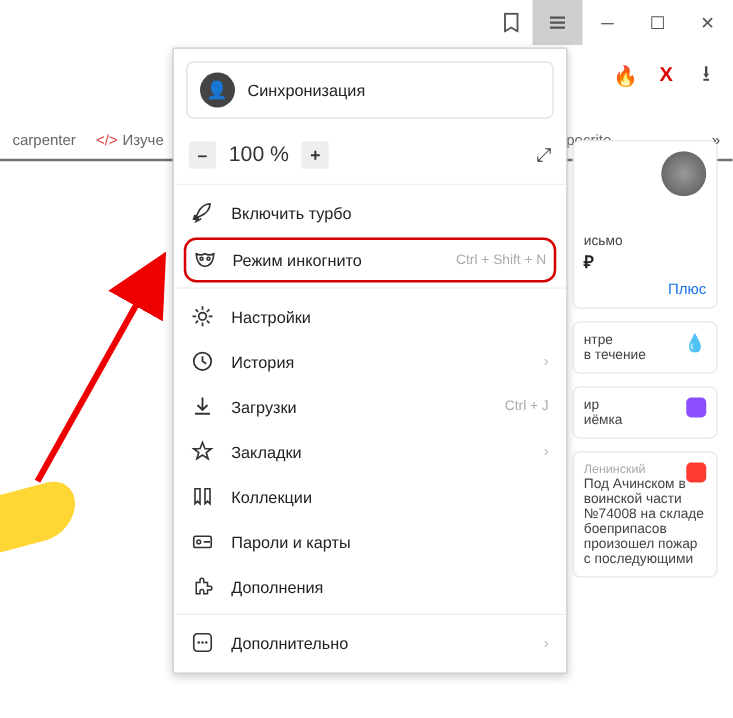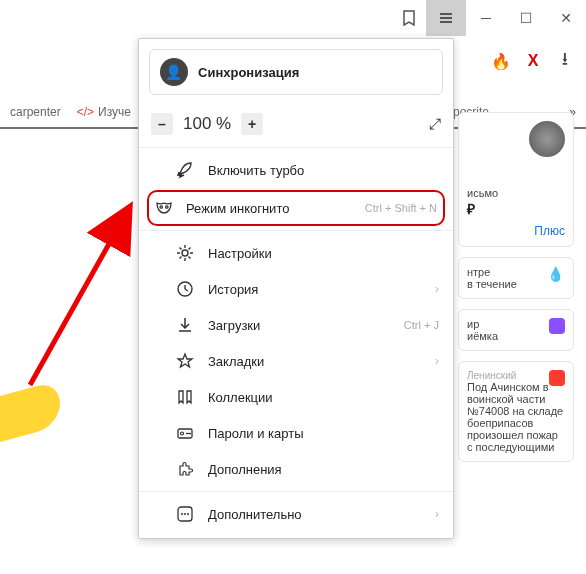--- a/index.html
+++ b/index.html
@@ -17,31 +17,31 @@
 
 
 .bmrow { position: absolute; top: 82px; left: 0; right: 0; height: 24px; display: flex; align-items: flex-start; padding: 0 10px; font-size: 12px; color: #666; border-bottom: 2px solid #737373; margin-top: 23px; }
 .bm-item { display: flex; align-items: center; gap: 4px; margin-right: 16px; }
 .bmrow .chev { margin-left: auto; color: #444; }
 
 
 .menu { position: absolute; top: 38px; left: 138px; width: 316px; background: #fff; border: 1px solid #ccc; border-radius: 2px; box-shadow: 0 2px 8px rgba(0,0,0,0.2); padding-bottom: 6px; z-index: 5; }
 .sync { margin: 10px; border: 1px solid #e0e0e0; border-radius: 6px; padding: 8px 10px; display: flex; gap: 10px; align-items: center; }
 .sync .ava { width: 28px; height: 28px; border-radius: 50%; background: #444; display: flex; align-items: center; justify-content: center; color: #fff; font-size: 14px; }
-.sync .title { font-weight: bold; font-size: 13px; color: #222; }
+.sync .title { font-weight: normal; font-size: 13px; color: #222; }
 .sync .sub { font-size: 11px; color: #888; }
 
 .zoomrow { display: flex; align-items: center; padding: 8px 12px; gap: 10px; }
 .zb { width: 22px; height: 22px; background: #eee; border-radius: 3px; display: flex; align-items: center; justify-content: center; font-weight: bold; color: #333; font-size: 14px; }
 .zv { font-size: 17px; color: #333; min-width: 44px; text-align: center; }
 .fscreen { margin-left: auto; font-size: 15px; color: #333; }
 
 .sep { height: 1px; background: #eee; margin: 4px 0; }
 
-.mi { display: flex; align-items: center; padding: 9px 14px; font-size: 13px; color: #222; gap: 14px; position: relative; margin-left: 23px; }
+.mi { display: flex; align-items: center; padding: 9px 14px; font-size: 13px; color: #222; gap: 14px; position: relative; }
 .mi .ic { width: 18px; height: 18px; display: flex; align-items: center; justify-content: center; color: #333; }
 .mi .label { flex: 1; }
 .mi .shortcut { font-size: 11px; color: #aaa; }
 .mi .arrow { color: #bbb; font-size: 12px; }
 .mi.highlight { border: 2.5px solid #d40000; border-radius: 10px; margin: 2px 8px; padding: 7px 6px; gap: 13px; }
 .mi.highlight .ic { margin-left: 0; }
 
 
 .side { position: absolute; top: 112px; right: 12px; width: 116px; display: flex; flex-direction: column; gap: 10px; }
 .card { border: 1px solid #e6e6e6; border-radius: 6px; padding: 8px; font-size: 11px; color: #444; position: relative; background: #fff; }

